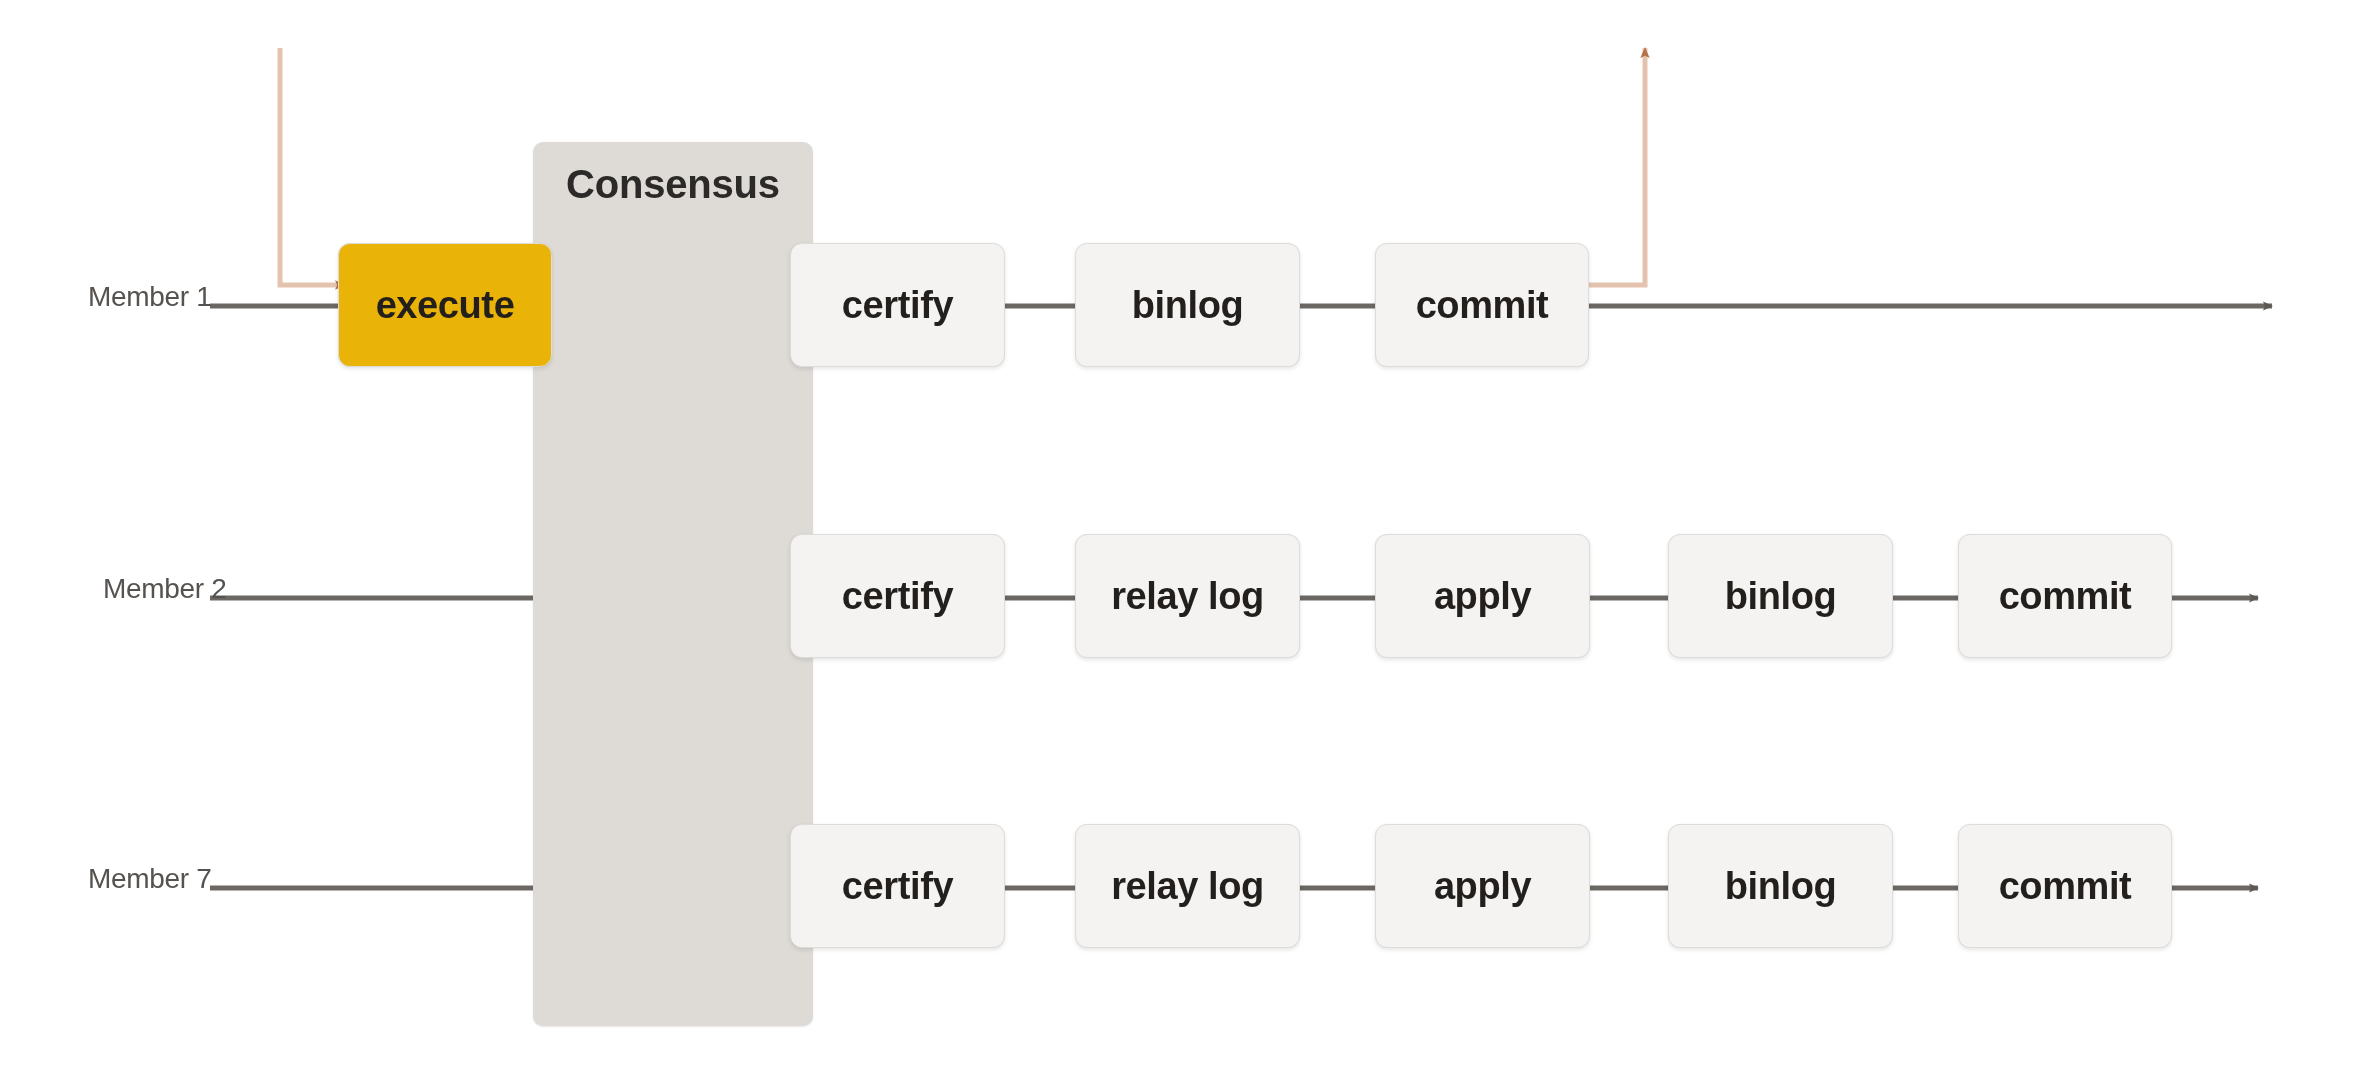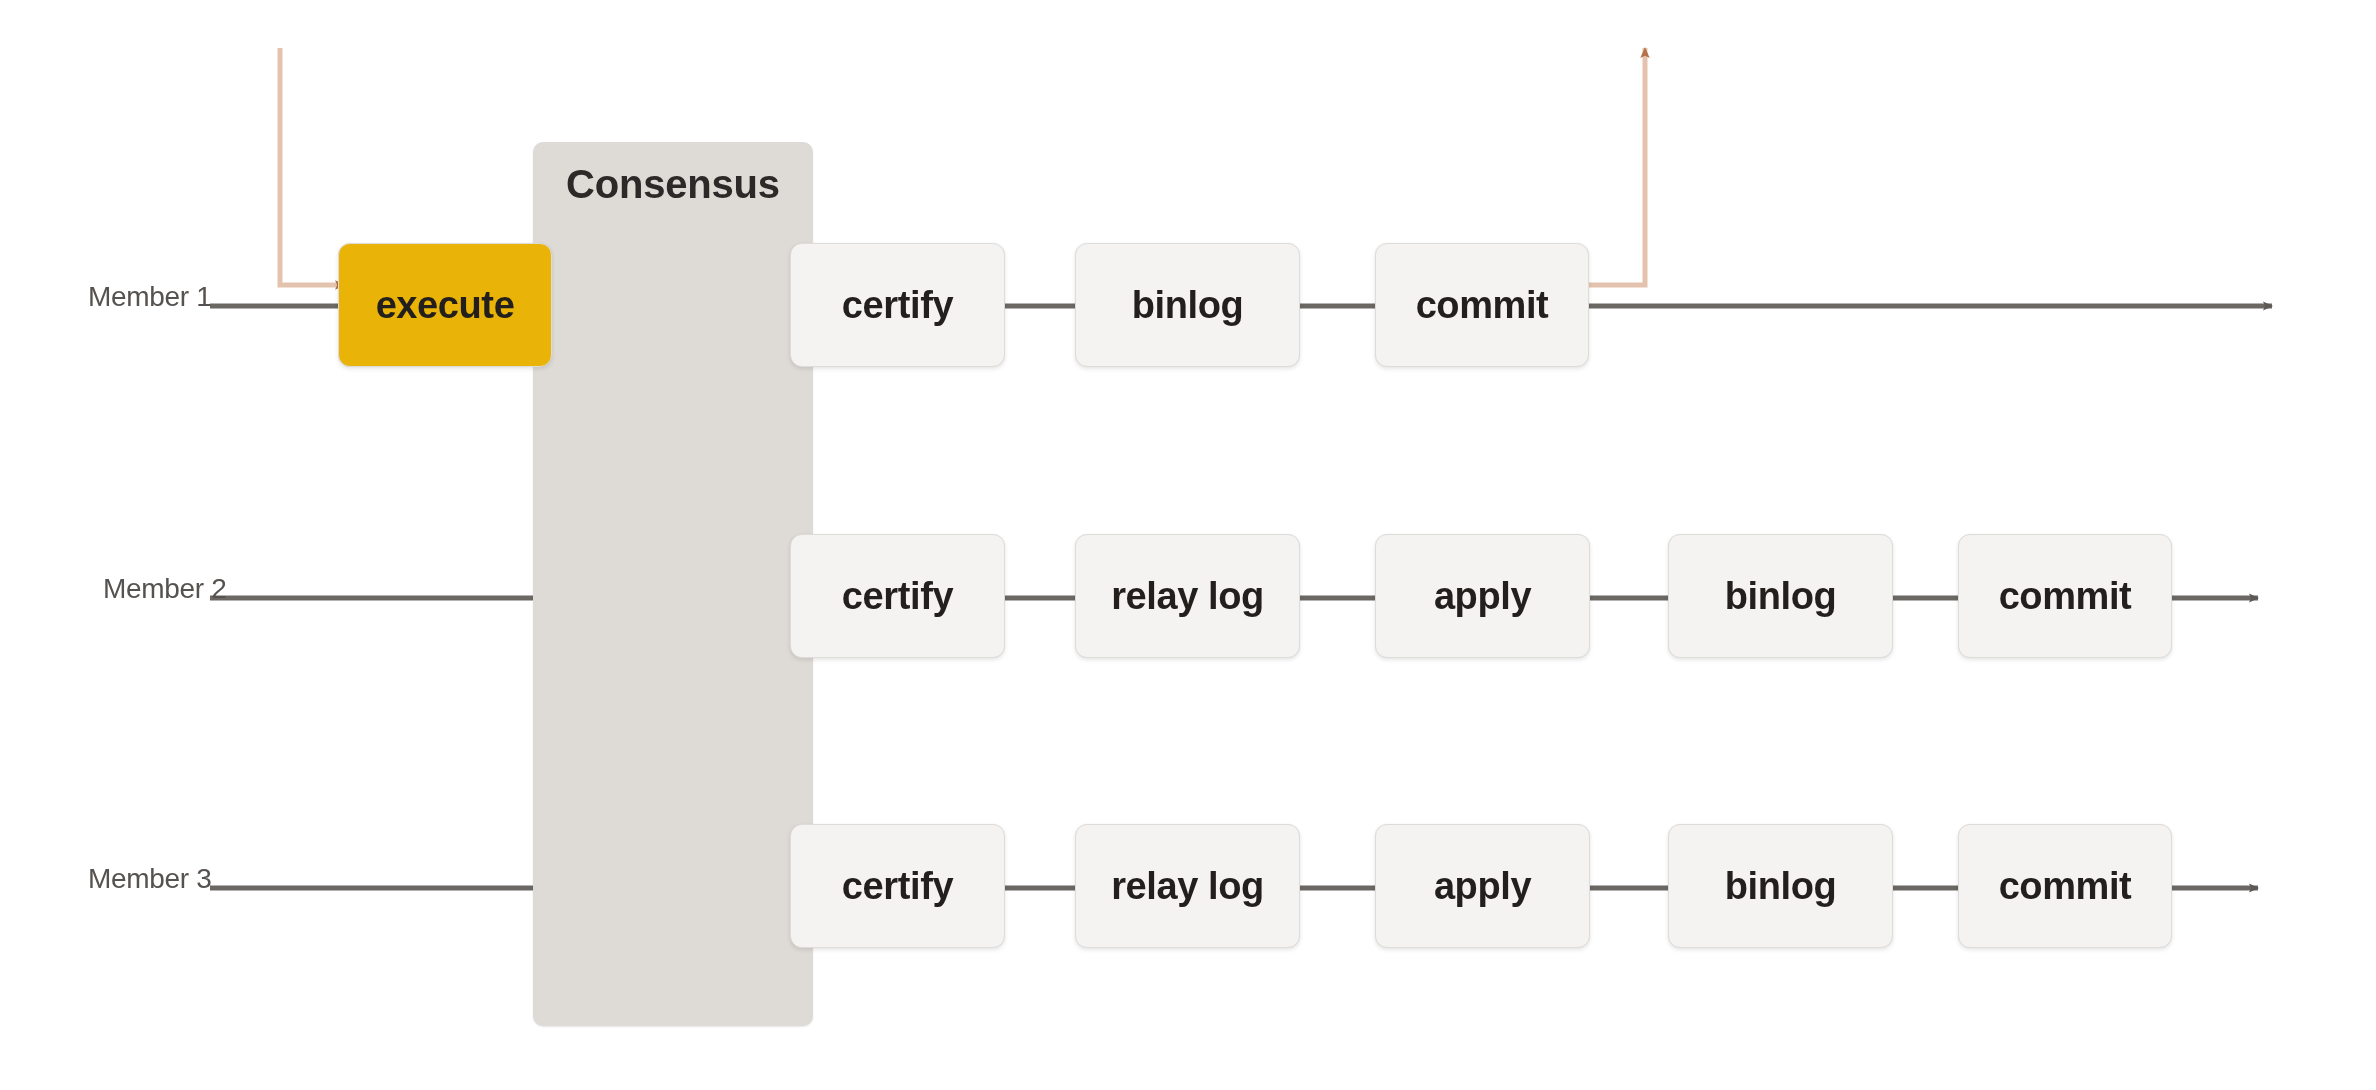--- a/index.html
+++ b/index.html
@@ -111,21 +111,21 @@
   </svg>
 
   <div class="overlay-layer">
 
     <div class="consensus-band" id="consensus-band" style="left: 533px; top: 142px; width: 280px; height: 884px; background: rgb(222, 219, 215);"></div>
     <div class="consensus-label" id="consensus-label" style="left: 533px; top: 162px; width: 280px;">Consensus</div>
 
     <div id="lane-labels">
         <div class="member-label" style="left: 88px; top: 281px; color: rgb(85, 82, 79);">Member 1</div>
         <div class="member-label" style="left: 88px; top: 573px; color: rgb(85, 82, 79); margin-left: 15px;">Member 2</div>
-        <div class="member-label" style="left: 88px; top: 863px; color: rgb(85, 82, 79);">Member 3</div>
+        <div class="member-label" style="left: 88px; top: 863px; color: rgb(85, 82, 79);">Member 7</div>
       </div>
     <div id="stage-boxes">
         <div class="stage-box" style="left: 338px; top: 243px; width: 214px; height: 124px; background: #eab308; border-color: rgb(222, 220, 217);">
           <span class="stage-label" style="color: rgb(34, 31, 29);">execute</span>
         </div>
         <div class="stage-box" style="left: 790px; top: 243px; width: 215px; height: 124px; background: rgb(244, 243, 241); border-color: rgb(222, 220, 217);">
           <span class="stage-label" style="color: rgb(34, 31, 29);">certify</span>
         </div>
         <div class="stage-box" style="left: 1075px; top: 243px; width: 225px; height: 124px; background: rgb(244, 243, 241); border-color: rgb(222, 220, 217);">
           <span class="stage-label" style="color: rgb(34, 31, 29);">binlog</span>

